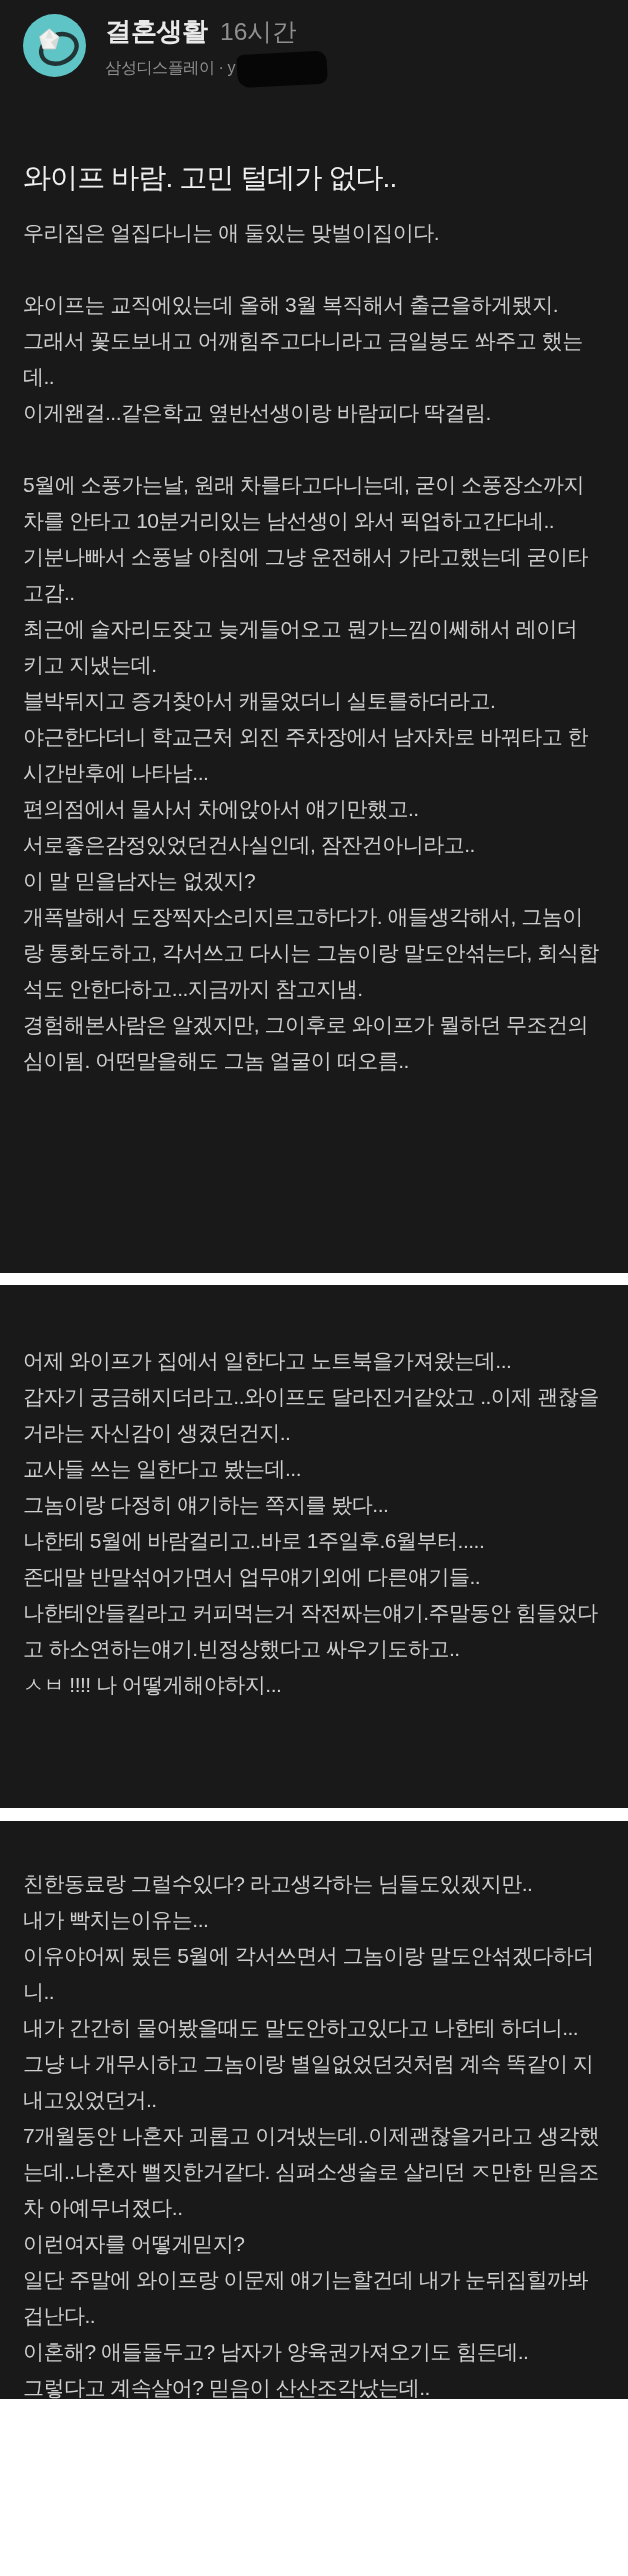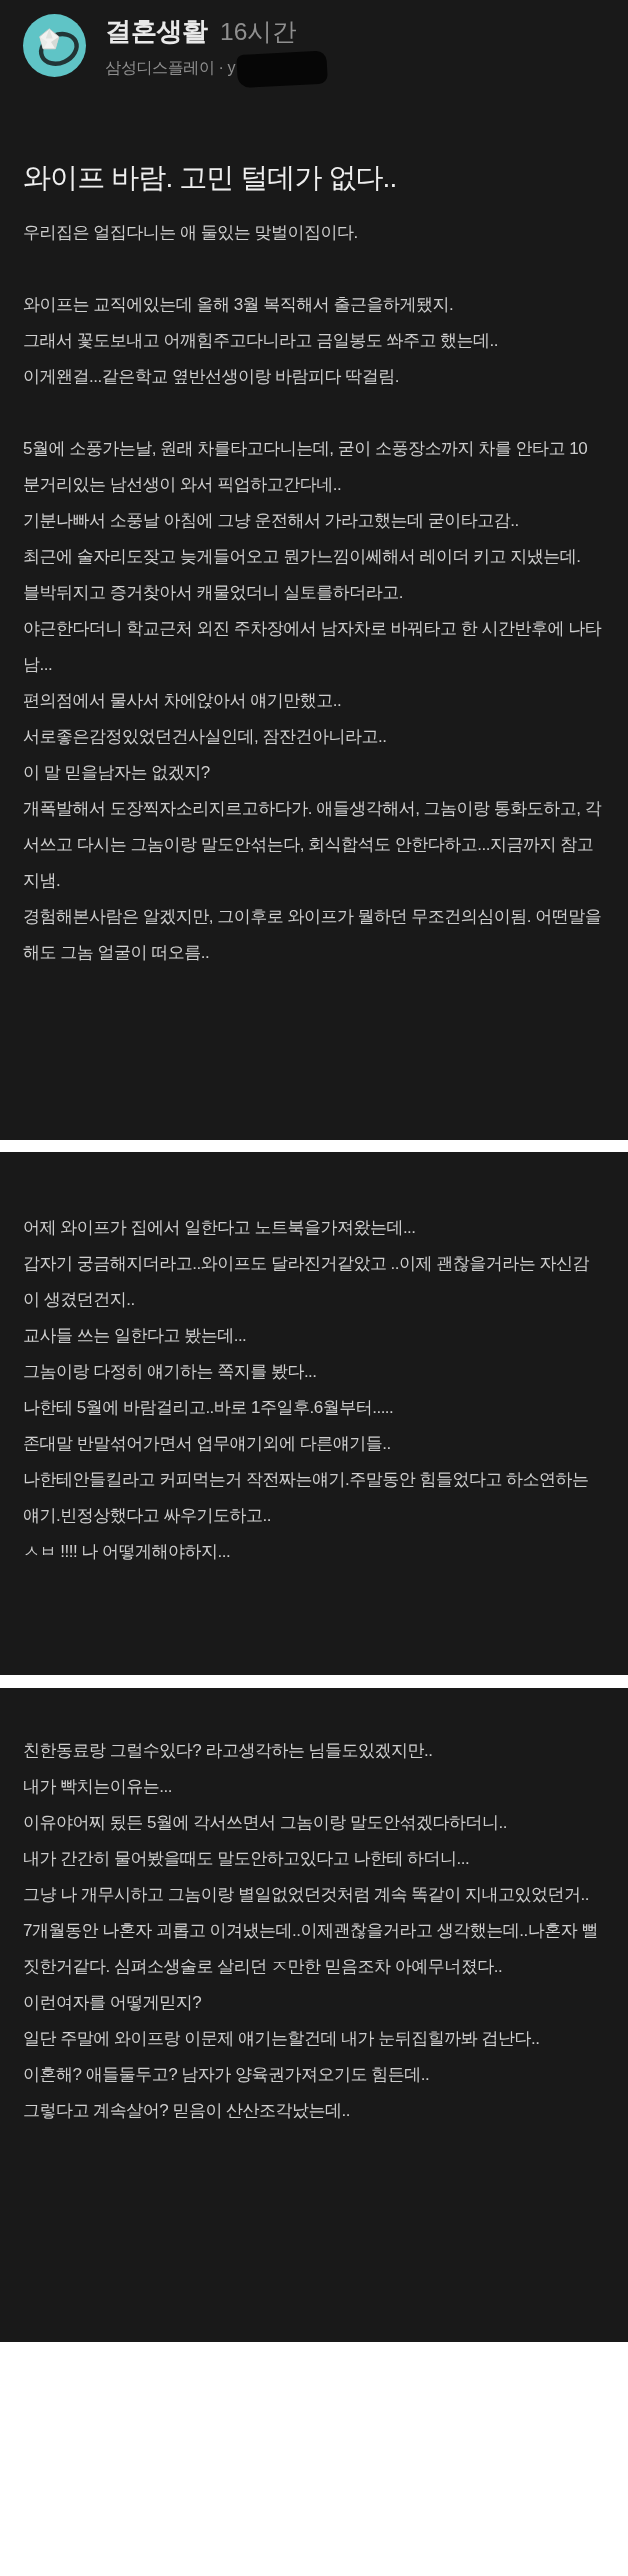--- a/index.html
+++ b/index.html
@@ -17,23 +17,23 @@
   body{
     background:var(--page-bg);
     font-family:"Liberation Sans","DejaVu Sans",sans-serif;
     width:629px;
   }
   .panel{
     background:var(--panel-bg);
     width:629px;
     overflow:hidden;
   }
-  .panel-1{height:1140px;padding:12.3px 26px 0 23px;}
+  .panel-1{height:1273px;padding:12.3px 26px 0 23px;}
   .panel-2{height:523px;padding:42px 26px 0 23px;margin-top:12.3px;}
-  .panel-3{height:654px;padding:29px 26px 0 23px;margin-top:12.3px;}
+  .panel-3{height:578px;padding:29px 26px 0 23px;margin-top:12.3px;}
 
   .post-header{display:flex;align-items:flex-start;height:79px;}
   .avatar{
     width:63px;height:63px;border-radius:50%;
     background:var(--avatar-bg);
     flex:0 0 63px;
     display:flex;align-items:center;justify-content:center;
     overflow:hidden;
     margin-top:1.8px;
   }
@@ -56,21 +56,21 @@
   }
 
   .post-title{
     margin-top:66px;
     font-size:28px;font-weight:normal;color:var(--title-text);
     line-height:42px;letter-spacing:-0.9px;
   }
 
   .post-body{margin-top:16px;}
   .para{
-    font-size:17px;color:var(--body-text);
+    font-size:21px;color:var(--body-text);
     line-height:36px;letter-spacing:-0.5px;
     word-break:break-all;
   }
   .para.blank{height:36px;}
 </style>
 </head>
 <body>
 
 <div class="panel panel-1">
 

